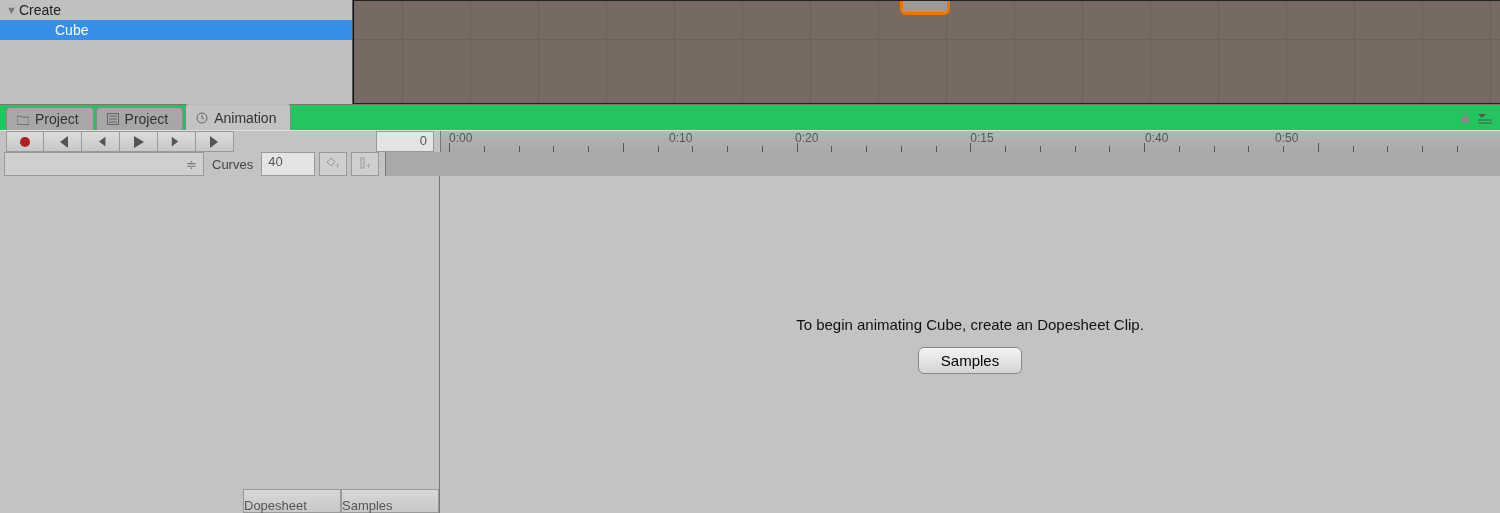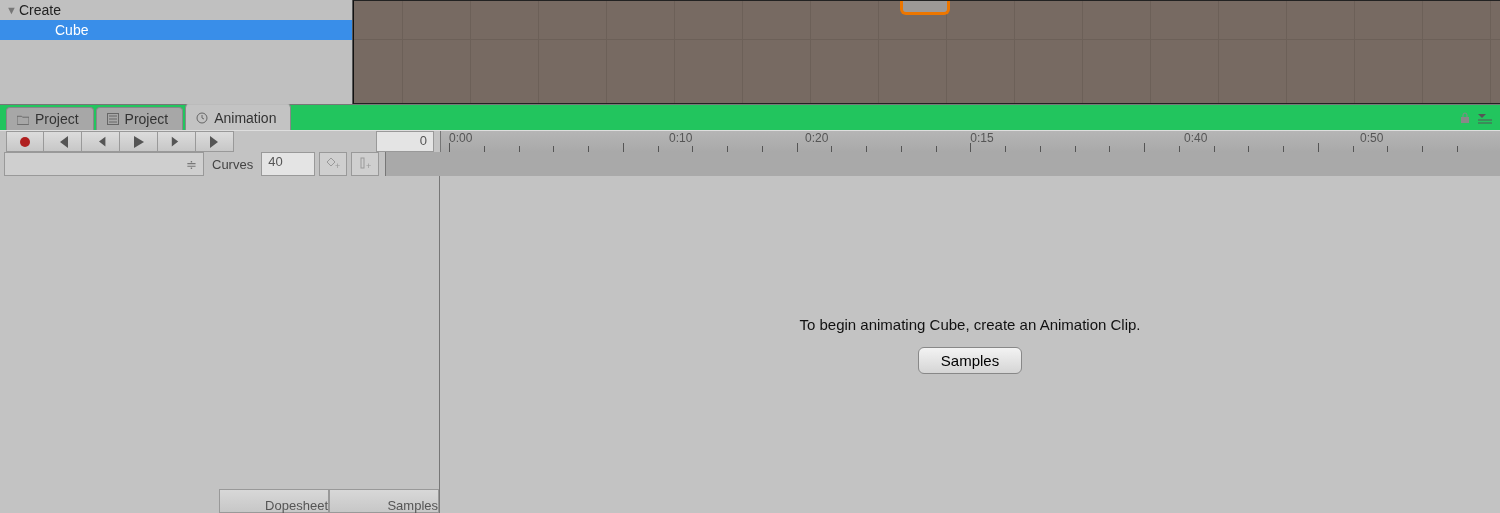--- a/index.html
+++ b/index.html
@@ -77,21 +77,21 @@
   
   .ruler { flex:1; position:relative; background: linear-gradient(#b5b5b5,#a9a9a9); border-left:1px solid #777;}
   .ruler .tick { position:absolute; bottom:0; width:1px; height:6px; background:#555;}
   .ruler .tick.major{ height:9px;}
   .ruler .lbl{ position:absolute; top:0px; font-size:12px; color:#555;}
 
   
   .anim-body { display:flex; height: calc(513px - 104px - 26px - 22px - 24px); }
   .anim-left { width: 440px; background:#c3c3c3; border-right:1px solid #777; position:relative;}
   .anim-left .footer { position:absolute; bottom:0; left:0; right:0; height:24px; display:flex; justify-content:flex-end; background:#c3c3c3;}
-  .anim-left .footer .ftab { width:110px; border:1px solid #999; background:linear-gradient(#d8d8d8,#c7c7c7); text-align:right; color:#555; font-size:13px; padding-top:8px;}
+  .anim-left .footer .ftab { width:98px; border:1px solid #999; background:linear-gradient(#d8d8d8,#c7c7c7); text-align:left; color:#555; font-size:13px; padding-top:8px;}
   .anim-right { flex:1; background:#c3c3c3; display:flex; align-items:center; justify-content:center; flex-direction:column; gap:14px;}
   .prompt-text{ color:#111; font-size:15px;}
   .create-btn { padding:4px 22px; font-size:15px; background:linear-gradient(#f3f3f3,#d5d5d5);
                 border:1px solid #888; border-radius:6px; }
 
   svg { display:block; }
 </style>
 </head>
 <body>
 
@@ -194,39 +194,39 @@
       <div class="tick" style="left: 42.7541px;"></div>
       <div class="tick" style="left: 77.5082px;"></div>
       <div class="tick" style="left: 112.262px;"></div>
       <div class="tick" style="left: 147.016px;"></div>
       <div class="lbl" style="left: 188px; margin-left: 40px;">0:10</div>
       <div class="tick major" style="left: 181.77px;"></div>
       <div class="tick" style="left: 216.525px;"></div>
       <div class="tick" style="left: 251.279px;"></div>
       <div class="tick" style="left: 286.033px;"></div>
       <div class="tick" style="left: 320.787px;"></div>
-      <div class="lbl" style="left: 364px;">0:20</div>
+      <div class="lbl" style="left: 354px;">0:20</div>
       <div class="tick major" style="left: 355.541px;"></div>
       <div class="tick" style="left: 390.295px;"></div>
       <div class="tick" style="left: 425.049px;"></div>
       <div class="tick" style="left: 459.803px;"></div>
       <div class="tick" style="left: 494.557px;"></div>
       <div class="lbl" style="left: 529.311px;">0:15</div>
       <div class="tick major" style="left: 529.311px;"></div>
       <div class="tick" style="left: 564.066px;"></div>
       <div class="tick" style="left: 598.82px;"></div>
       <div class="tick" style="left: 633.574px;"></div>
       <div class="tick" style="left: 668.328px;"></div>
-      <div class="lbl" style="left: 743px;">0:40</div>
+      <div class="lbl" style="left: 704px;">0:40</div>
       <div class="tick major" style="left: 703.082px;"></div>
       <div class="tick" style="left: 737.836px;"></div>
       <div class="tick" style="left: 772.59px;"></div>
       <div class="tick" style="left: 807.344px;"></div>
       <div class="tick" style="left: 842.098px;"></div>
-      <div class="lbl" style="left: 919px;">0:50</div>
+      <div class="lbl" style="left: 834px;">0:50</div>
       <div class="tick major" style="left: 876.852px;"></div>
       <div class="tick" style="left: 911.607px;"></div>
       <div class="tick" style="left: 946.361px;"></div>
       <div class="tick" style="left: 981.115px;"></div>
       <div class="tick" style="left: 1015.87px;"></div>
     </div>
 </div>
 
 <div class="anim-toolbar2">
   <div class="clipdd">
@@ -250,16 +250,16 @@
 </div>
 
 <div class="anim-body">
   <div class="anim-left">
     <div class="footer">
       <div class="ftab"><span>Dopesheet</span></div>
       <div class="ftab"><span>Samples</span></div>
     </div>
   </div>
   <div class="anim-right">
-    <div class="prompt-text">To begin animating Cube, create an Animation Clip.</div>
+    <div class="prompt-text">To begin animating Cube, create an Dopesheet Clip.</div>
     <button class="create-btn"><span>Samples</span></button>
   </div>
 </div>
 
 </body></html>

